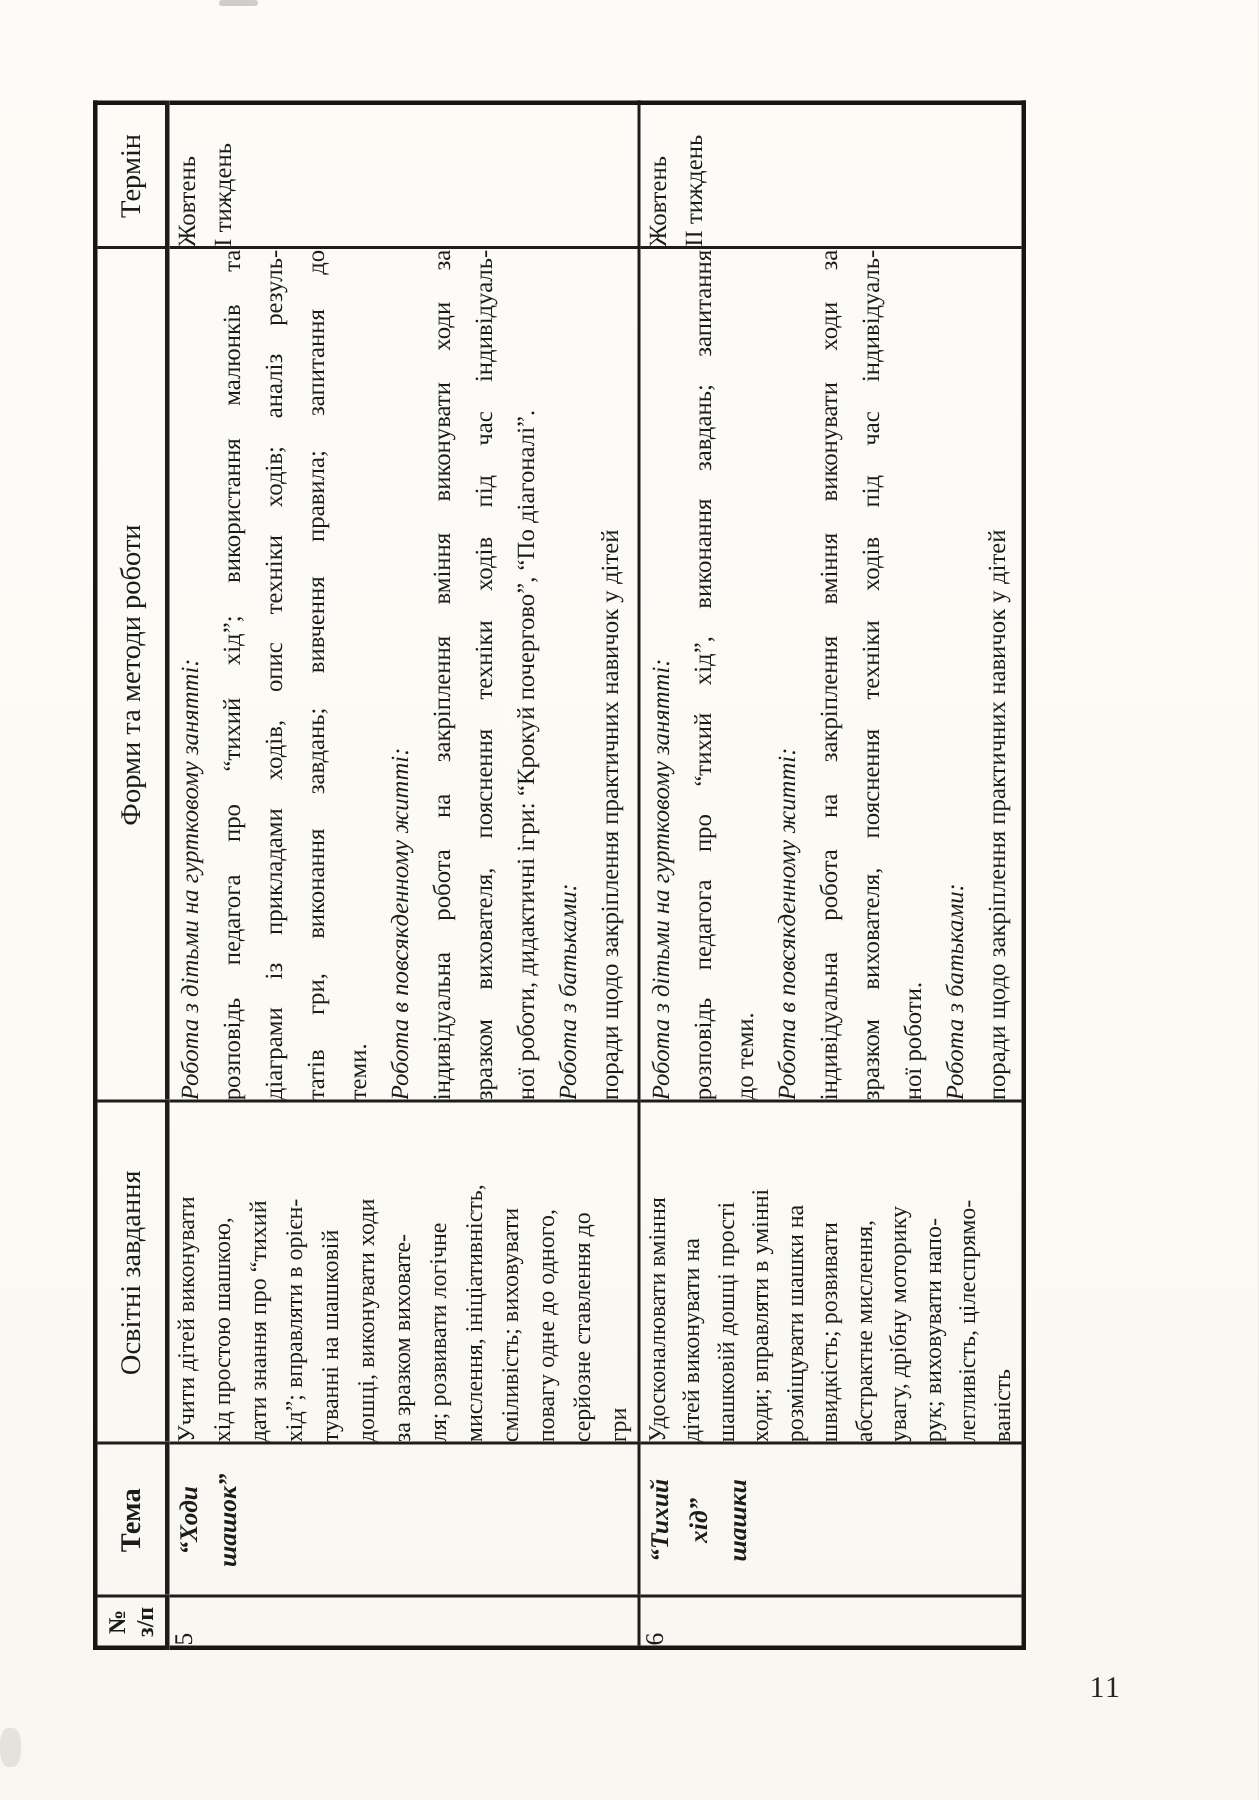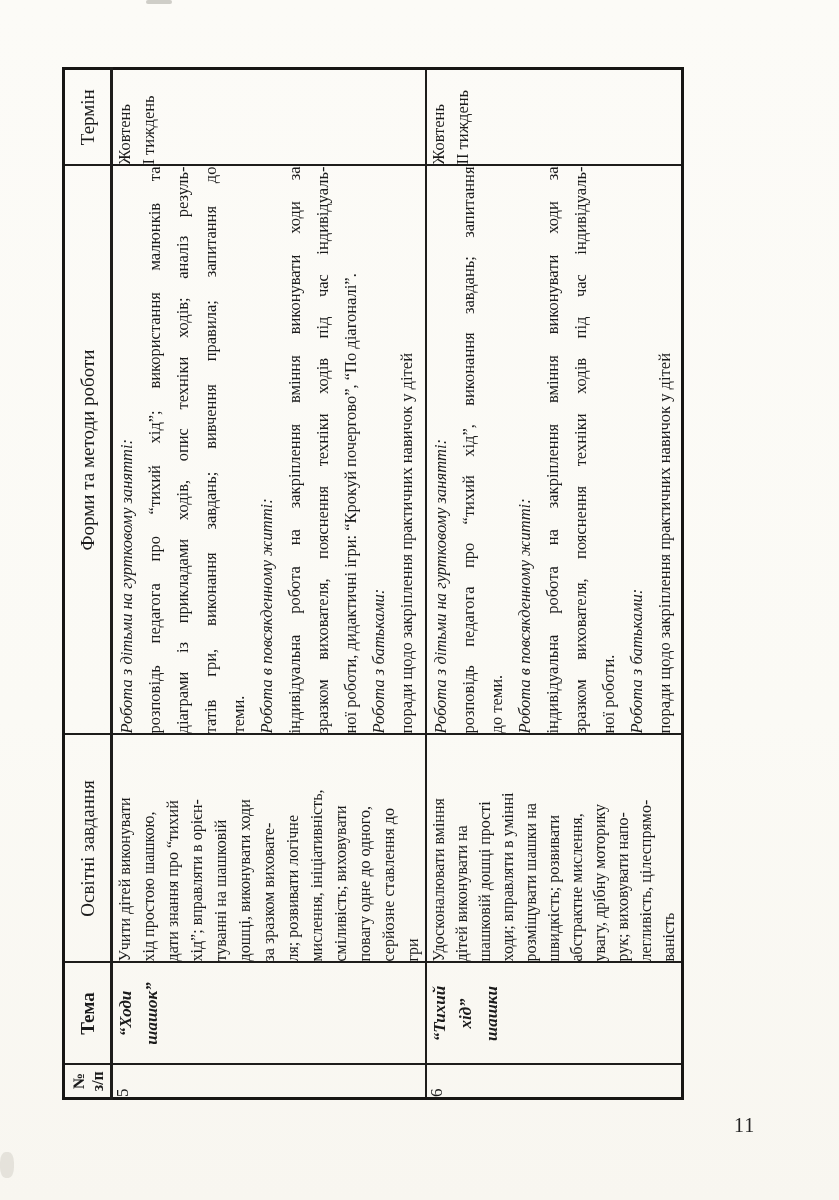--- a/index.html
+++ b/index.html
@@ -82,22 +82,23 @@
     line-height: 24px;
     padding: 5px 2px 0 7px;
   }
   .para { margin: 0; }
   .it { font-style: italic; }
   
   .jl { text-align: justify; text-align-last: justify; }
 
   .pageno {
     position: absolute;
-    left: 734px; top: 1114px;
+    left: 717px; top: 1114px;
     width: 40px;
+    text-align: center;
     font-size: 20px;
     letter-spacing: 1px;
     color: #242424;
   }
   
   .artifact-top {
     position: absolute; left: 146px; top: 0;
     width: 26px; height: 4px;
     background: #9a968e; opacity: .45; border-radius: 2px;
   }

